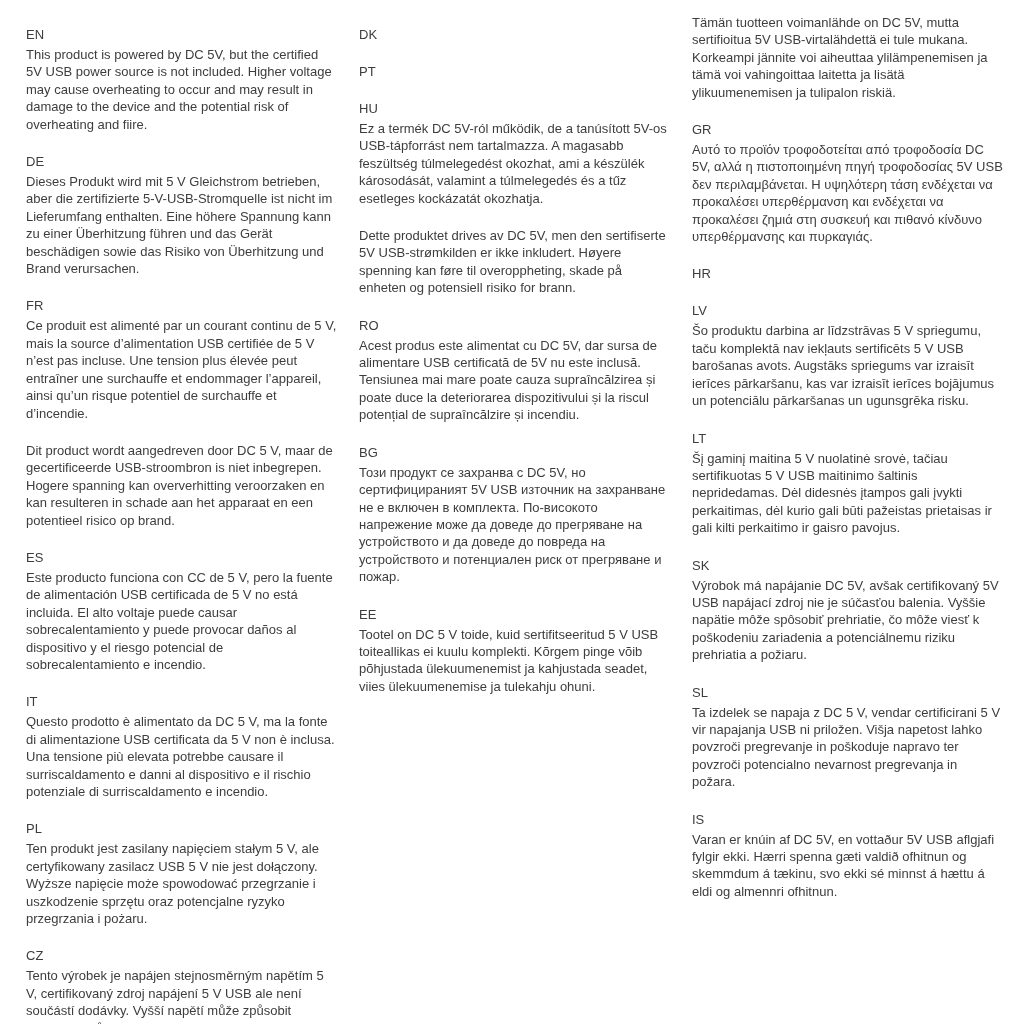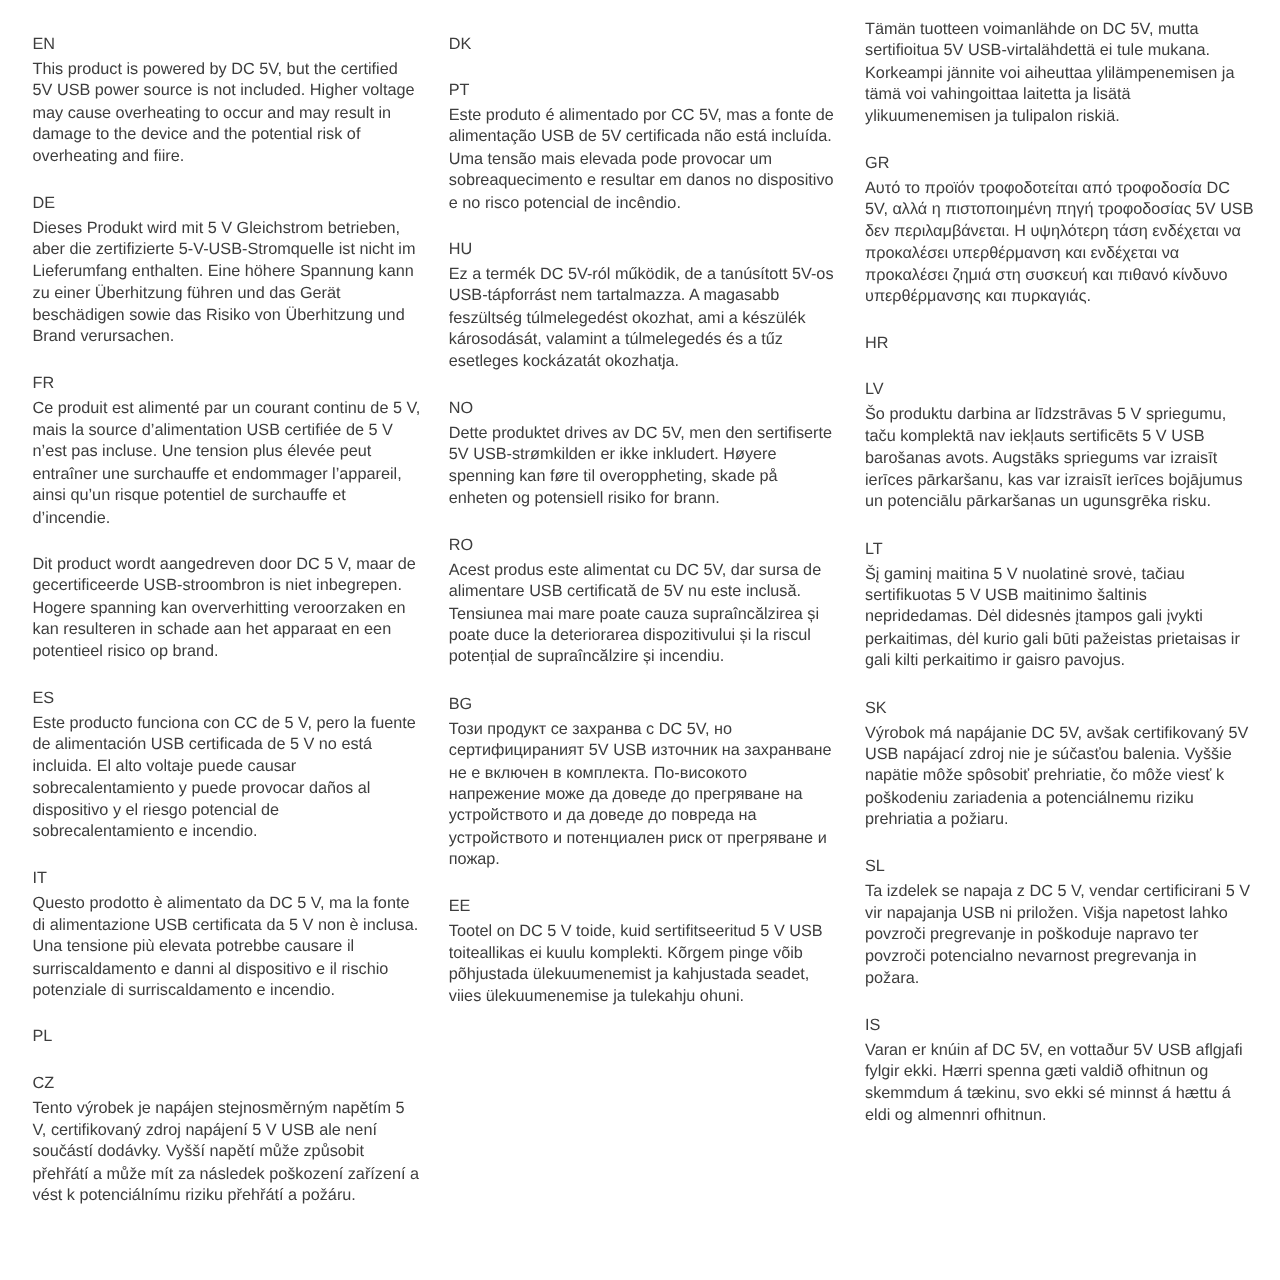--- a/index.html
+++ b/index.html
@@ -65,41 +65,40 @@
     <section class="block">
       <h3 class="lang-code">ES</h3>
       <p class="lang-text">Este producto funciona con CC de 5 V, pero la fuente de alimentación USB certificada de 5 V no está incluida. El alto voltaje puede causar sobrecalentamiento y puede provocar daños al dispositivo y el riesgo potencial de sobrecalentamiento e incendio.</p>
     </section>
     <section class="block">
       <h3 class="lang-code">IT</h3>
       <p class="lang-text">Questo prodotto è alimentato da DC 5 V, ma la fonte di alimentazione USB certificata da 5 V non è inclusa. Una tensione più elevata potrebbe causare il surriscaldamento e danni al dispositivo e il rischio potenziale di surriscaldamento e incendio.</p>
     </section>
     <section class="block">
       <h3 class="lang-code">PL</h3>
+      <p class="lang-text">Ten produkt jest zasilany napięciem stałym 5 V, ale certyfikowany zasilacz USB 5 V nie jest dołączony. Wyższe napięcie może spowodować przegrzanie i uszkodzenie sprzętu oraz potencjalne ryzyko przegrzania i pożaru.</p>
     </section>
     <section class="block">
       <h3 class="lang-code">CZ</h3>
       <p class="lang-text">Tento výrobek je napájen stejnosměrným napětím 5 V, certifikovaný zdroj napájení 5 V USB ale není součástí dodávky. Vyšší napětí může způsobit přehřátí a může mít za následek poškození zařízení a vést k potenciálnímu riziku přehřátí a požáru.</p>
     </section>
   </div>
 
   <div class="col">
     <section class="block">
       <h3 class="lang-code">DK</h3>
     </section>
     <section class="block">
       <h3 class="lang-code">PT</h3>
-      <p class="lang-text">Este produto é alimentado por CC 5V, mas a fonte de alimentação USB de 5V certificada não está incluída. Uma tensão mais elevada pode provocar um sobreaquecimento e resultar em danos no dispositivo e no risco potencial de incêndio.</p>
     </section>
     <section class="block">
       <h3 class="lang-code">HU</h3>
       <p class="lang-text">Ez a termék DC 5V-ról működik, de a tanúsított 5V-os USB-tápforrást nem tartalmazza. A magasabb feszültség túlmelegedést okozhat, ami a készülék károsodását, valamint a túlmelegedés és a tűz esetleges kockázatát okozhatja.</p>
     </section>
     <section class="block">
-      <h3 class="lang-code">NO</h3>
       <p class="lang-text">Dette produktet drives av DC 5V, men den sertifiserte 5V USB-strømkilden er ikke inkludert. Høyere spenning kan føre til overoppheting, skade på enheten og potensiell risiko for brann.</p>
     </section>
     <section class="block">
       <h3 class="lang-code">RO</h3>
       <p class="lang-text">Acest produs este alimentat cu DC 5V, dar sursa de alimentare USB certificată de 5V nu este inclusă. Tensiunea mai mare poate cauza supraîncălzirea și poate duce la deteriorarea dispozitivului și la riscul potențial de supraîncălzire și incendiu.</p>
     </section>
     <section class="block">
       <h3 class="lang-code">BG</h3>
       <p class="lang-text">Този продукт се захранва с DC 5V, но сертифицираният 5V USB източник на захранване не е включен в комплекта. По-високото напрежение може да доведе до прегряване на устройството и да доведе до повреда на устройството и потенциален риск от прегряване и пожар.</p>
     </section>

